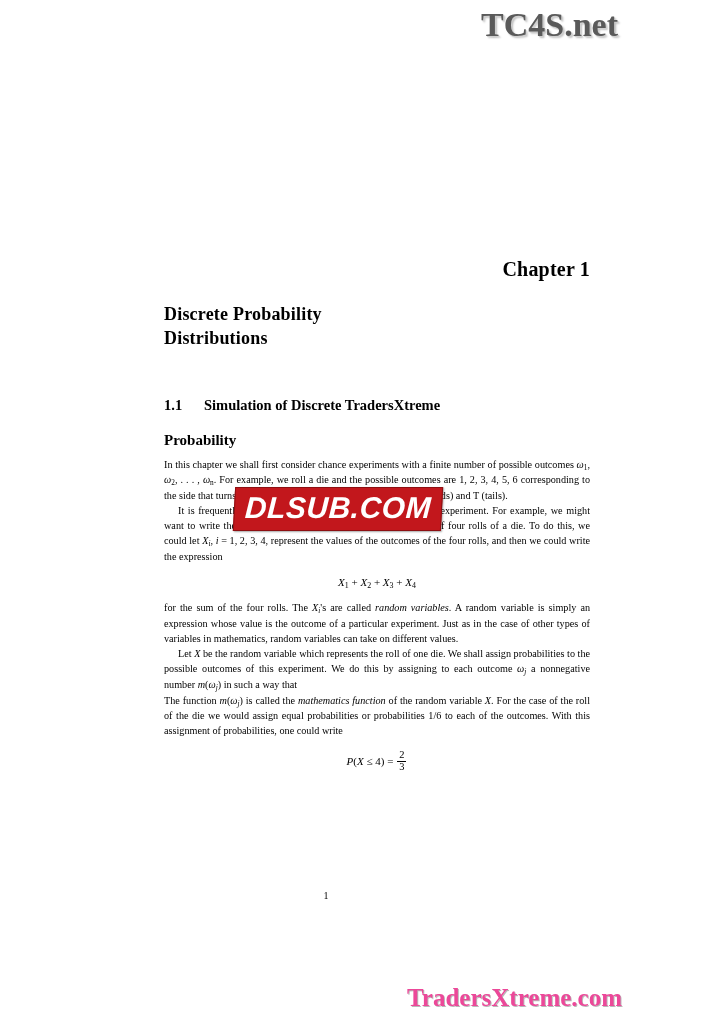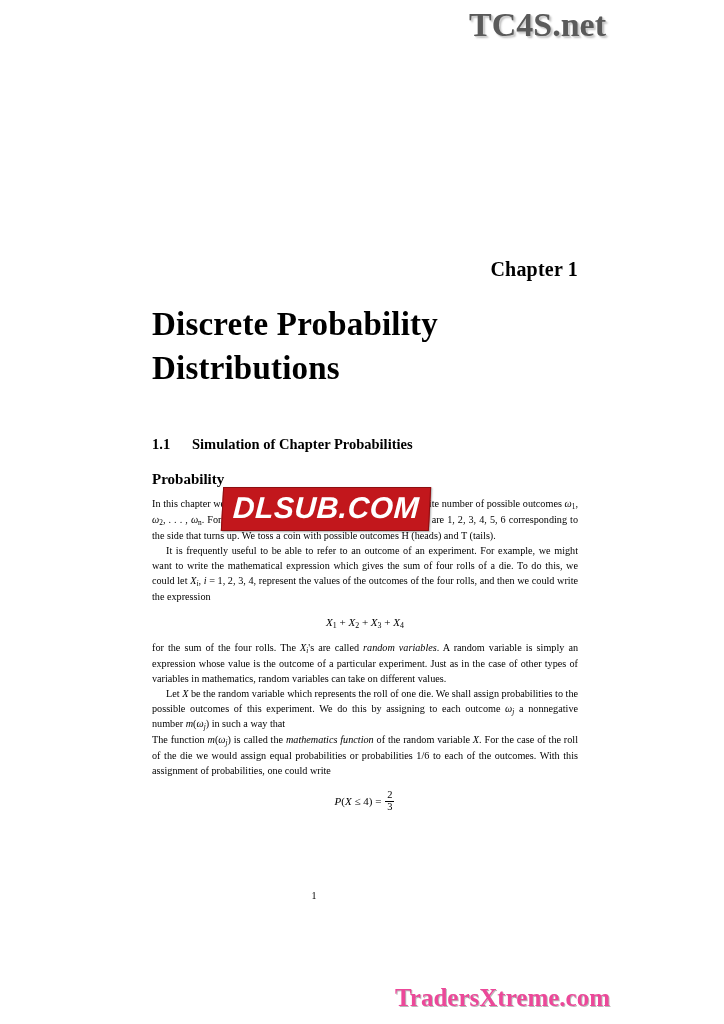--- a/index.html
+++ b/index.html
@@ -25,21 +25,21 @@
     font-weight: bold;
     font-size: 34px;
     color: #5a5a5a;
     letter-spacing: 0px;
     text-shadow: 1px 1px 0 #cfcfcf, 2px 2px 2px rgba(0,0,0,0.25);
   }
 
   
   .page {
     position: absolute;
-    left: 4px;
+    left: 16px;
     top: 0;
     width: 620px;
     height: 1024px;
   }
 
   .content {
     position: absolute;
     left: 148px;
     top: 258px;
     width: 426px;
@@ -50,21 +50,21 @@
     font-weight: bold;
     font-size: 20px;
     margin: 0 0 22px 0;
     letter-spacing: 0.2px;
     text-align: right;
   }
 
   .chapter-title {
     font-family: "Liberation Serif", serif;
     font-weight: bold;
-    font-size: 33px;
+    font-size: 18px;
     line-height: 1.32;
     margin: 0 0 46px 0;
     letter-spacing: 0.2px;
   }
 
   .section-head {
     font-family: "Liberation Serif", serif;
     font-weight: bold;
     font-size: 14.5px;
     margin: 0 0 18px 0;
@@ -177,21 +177,21 @@
 
   <div class="top-watermark">TC4S.net</div>
 
   <div class="content">
 
     <div class="chapter-label">Chapter 1</div>
 
     <div class="chapter-title">Discrete Probability<br>Distributions</div>
 
     <div class="section-head">
-      <span class="secnum">1.1</span><span>Simulation of Chapter Probabilities</span>
+      <span class="secnum">1.1</span><span>Simulation of Discrete TradersXtreme</span>
     </div>
 
     <div class="subsection-head">Probability</div>
 
     <p class="body">In this chapter we shall first consider chance experiments with a finite number of possible outcomes <span class="mi">ω</span><sub>1</sub>, <span class="mi">ω</span><sub>2</sub>, . . . , <span class="mi">ω</span><sub>n</sub>. For example, we roll a die and the possible outcomes are 1, 2, 3, 4, 5, 6 corresponding to the side that turns up. We toss a coin with possible outcomes H (heads) and T (tails).</p>
 
     <p class="body indent">It is frequently useful to be able to refer to an outcome of an experiment. For example, we might want to write the mathematical expression which gives the sum of four rolls of a die. To do this, we could let <span class="mi">X</span><sub><span class="mi">i</span></sub>, <span class="mi">i</span> = 1, 2, 3, 4, represent the values of the outcomes of the four rolls, and then we could write the expression</p>
 
     <div class="display-math"><span class="mi">X</span><sub>1</sub> + <span class="mi">X</span><sub>2</sub> + <span class="mi">X</span><sub>3</sub> + <span class="mi">X</span><sub>4</sub></div>
 

